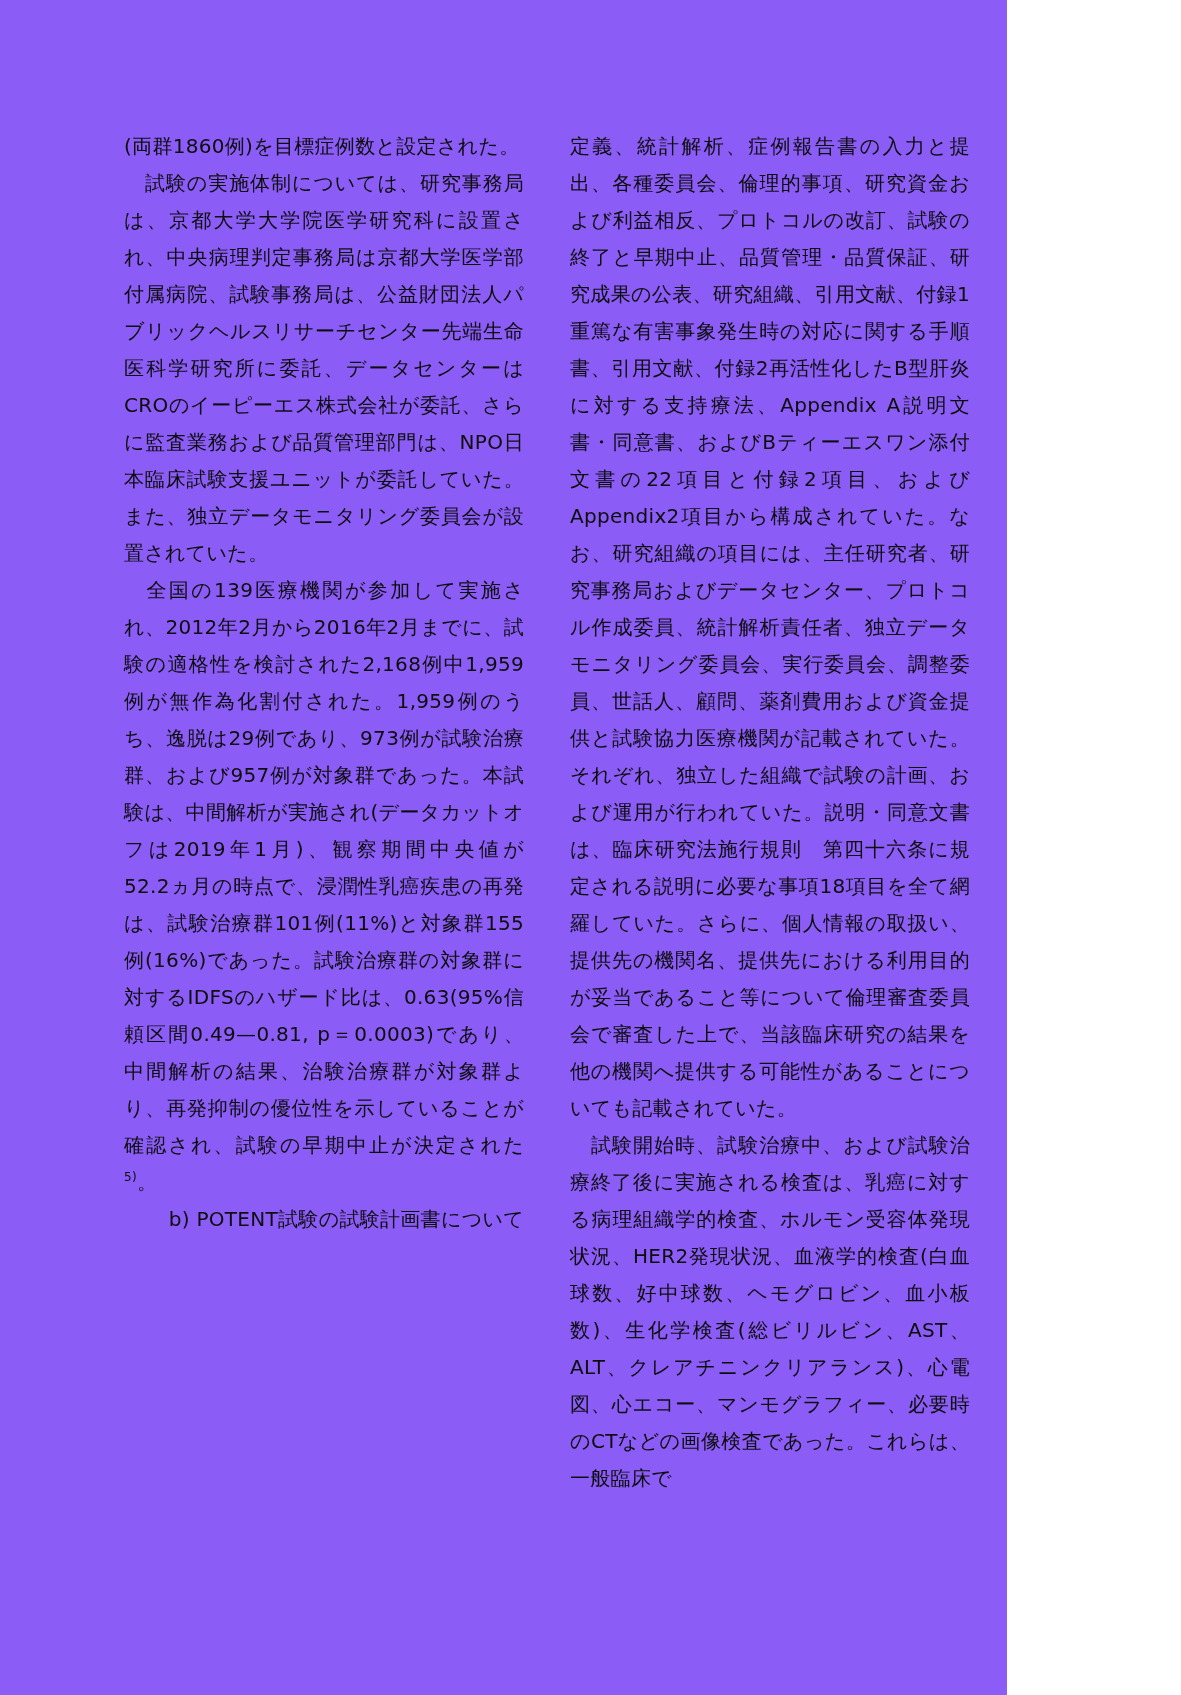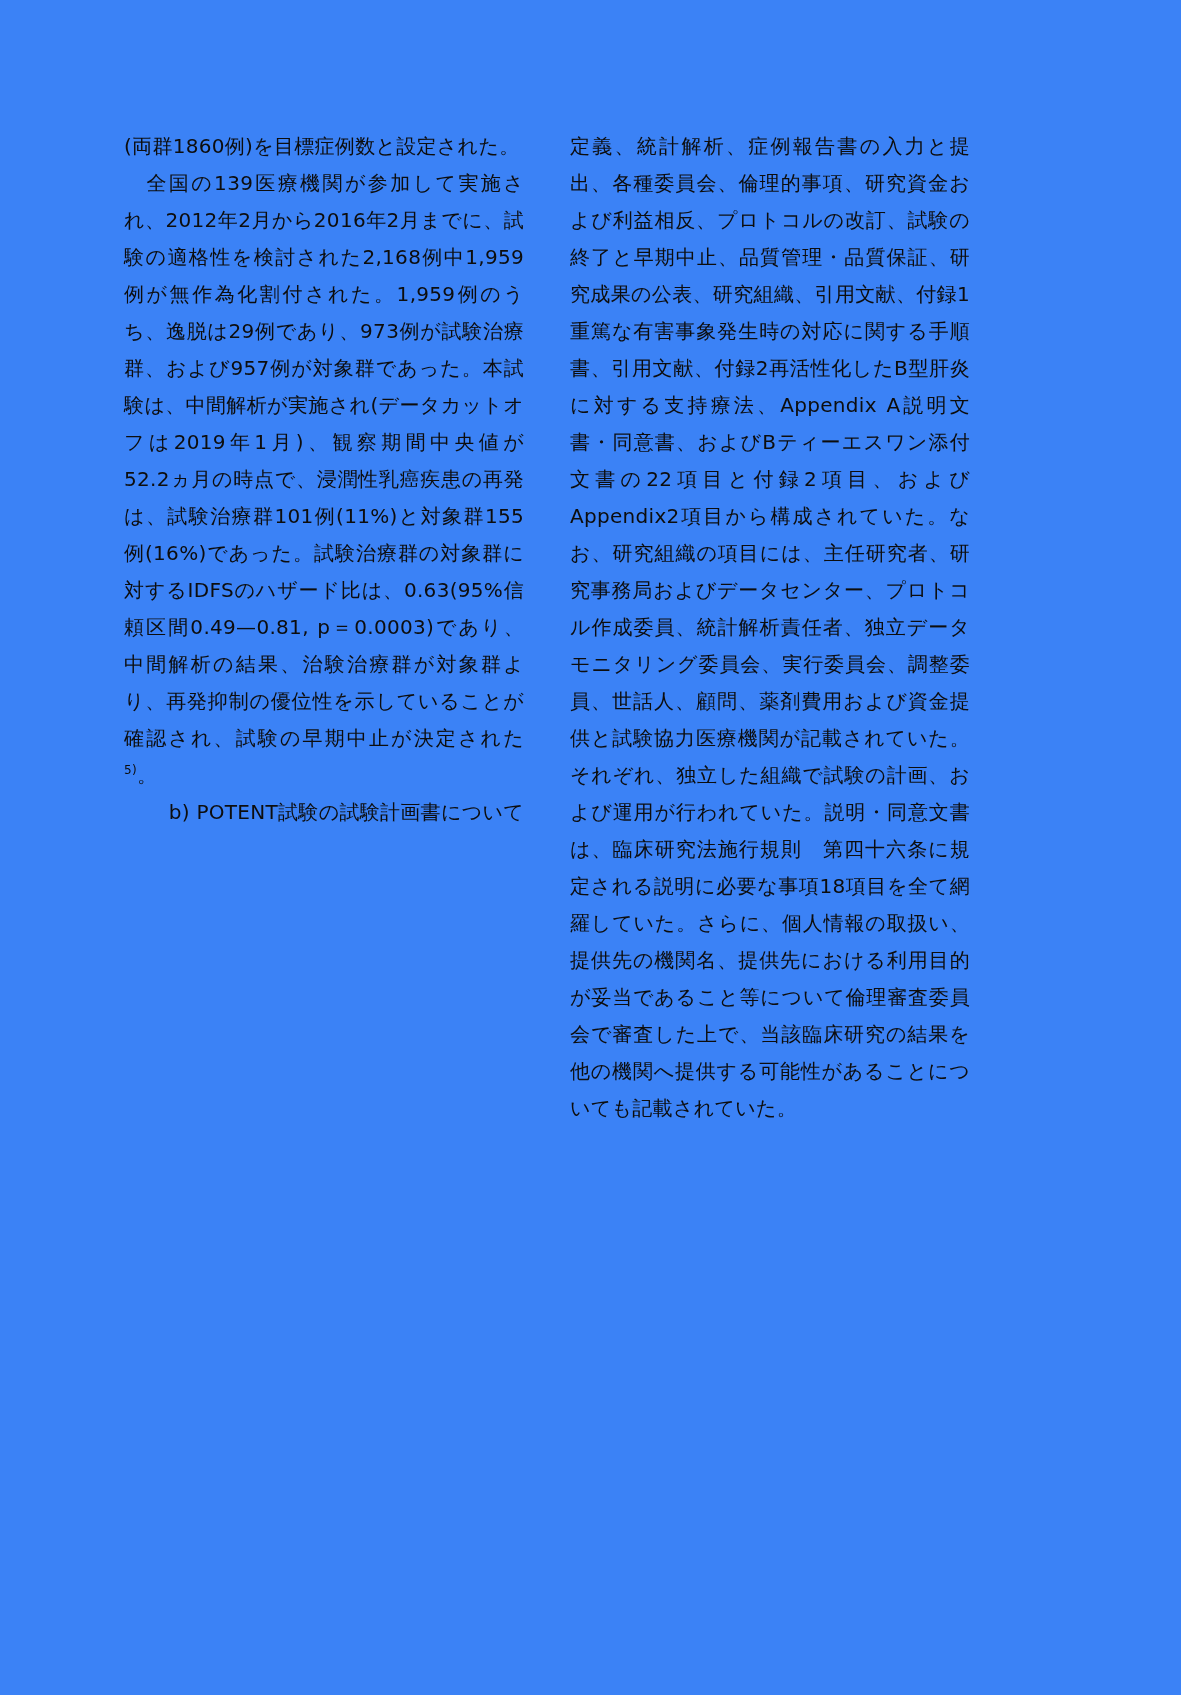--- a/index.html
+++ b/index.html
@@ -2,23 +2,23 @@
 <html lang="ja"><head>
 <meta charset="utf-8">
 <style>
   html, body {
     margin: 0;
     padding: 0;
     background: #ffffff;
   }
   .page {
     position: relative;
-    width: 1181px;
+    width: 1007px;
     height: 1695px;
-    background: #3b82f6;
+    background: #8b5cf6;
     box-sizing: border-box;
     font-family: "DejaVu Sans", "Liberation Sans", sans-serif;
     color: #0d0d0d;
     overflow: hidden;
   }
   .columns {
     display: flex;
     gap: 46px;
     padding: 128px 0 0 124px;
   }
@@ -46,22 +46,24 @@
   }
 </style>
 </head>
 <body>
 
 <div class="page">
   <div class="columns">
 
     <div class="column">
       <p class="para">(両群1860例)を目標症例数と設定された。</p>
+      <p class="para">　試験の実施体制については、研究事務局は、京都大学大学院医学研究科に設置され、中央病理判定事務局は京都大学医学部付属病院、試験事務局は、公益財団法人パブリックヘルスリサーチセンター先端生命医科学研究所に委託、データセンターはCROのイーピーエス株式会社が委託、さらに監査業務および品質管理部門は、NPO日本臨床試験支援ユニットが委託していた。また、独立データモニタリング委員会が設置されていた。</p>
       <p class="para"><span>　全国の139医療機関が参加して実施され、2012年2月から2016年2月までに、試験の適格性を検討された2,168例中1,959例が無作為化割付された。1,959例のうち、逸脱は29例であり、973例が試験治療群、および957例が対象群であった。本試験は、中間解析が実施され(データカットオフは2019年1月)、観察期間中央値が52.2ヵ月の時点で、浸潤性乳癌疾患の再発は、試験治療群101例(11%)と対象群155例(16%)であった。試験治療群の対象群に対するIDFSのハザード比は、0.63(95%信頼区間0.49—0.81, p＝0.0003)であり、中間解析の結果、治験治療群が対象群より、再発抑制の優位性を示していることが確認され、試験の早期中止が決定された</span><sup class="footnote">5)</sup><span>。</span></p>
       <p class="para heading">b) POTENT試験の試験計画書について</p>
     </div>
 
     <div class="column">
       <p class="para">定義、統計解析、症例報告書の入力と提出、各種委員会、倫理的事項、研究資金および利益相反、プロトコルの改訂、試験の終了と早期中止、品質管理・品質保証、研究成果の公表、研究組織、引用文献、付録1重篤な有害事象発生時の対応に関する手順書、引用文献、付録2再活性化したB型肝炎に対する支持療法、Appendix A説明文書・同意書、およびBティーエスワン添付文書の22項目と付録2項目、およびAppendix2項目から構成されていた。なお、研究組織の項目には、主任研究者、研究事務局およびデータセンター、プロトコル作成委員、統計解析責任者、独立データモニタリング委員会、実行委員会、調整委員、世話人、顧問、薬剤費用および資金提供と試験協力医療機関が記載されていた。それぞれ、独立した組織で試験の計画、および運用が行われていた。説明・同意文書は、臨床研究法施行規則　第四十六条に規定される説明に必要な事項18項目を全て網羅していた。さらに、個人情報の取扱い、提供先の機関名、提供先における利用目的が妥当であること等について倫理審査委員会で審査した上で、当該臨床研究の結果を他の機関へ提供する可能性があることについても記載されていた。</p>
+      <p class="para">　試験開始時、試験治療中、および試験治療終了後に実施される検査は、乳癌に対する病理組織学的検査、ホルモン受容体発現状況、HER2発現状況、血液学的検査(白血球数、好中球数、ヘモグロビン、血小板数)、生化学検査(総ビリルビン、AST、ALT、クレアチニンクリアランス)、心電図、心エコー、マンモグラフィー、必要時のCTなどの画像検査であった。これらは、一般臨床で</p>
     </div>
 
   </div>
 </div>
 
 </body></html>

